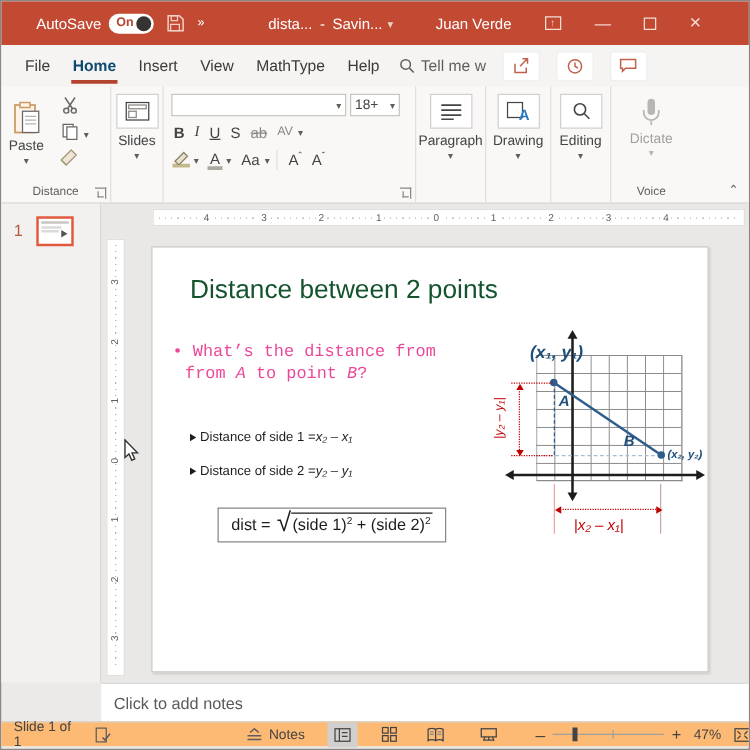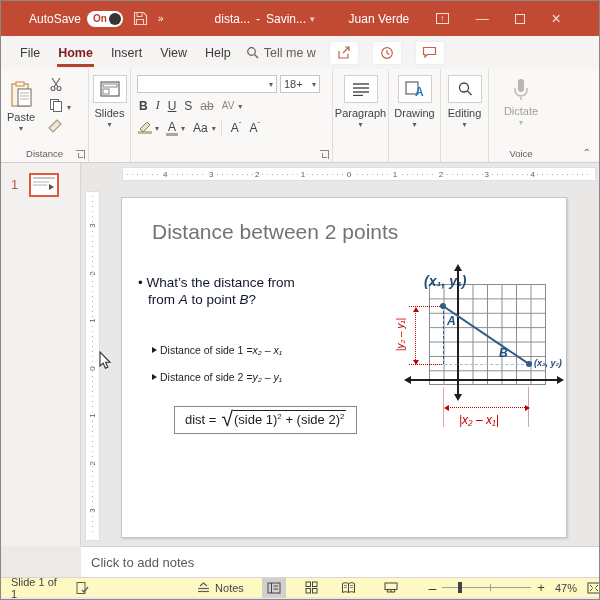--- a/index.html
+++ b/index.html
@@ -15,21 +15,21 @@
   .toggle .on{color:#b4432e;font-size:10px;font-weight:bold;}
   .toggle .knob{width:12px;height:12px;border-radius:50%;background:#353432;}
   .tb-caret{font-size:9px;margin-left:4px;color:#f3cfc6;}
   .winbtn{width:30px;height:35px;display:flex;align-items:center;justify-content:center;color:#f6ddd6;font-size:13px;}
   .maxbox{width:10px;height:10px;border:1px solid #f6ddd6;}
   .ribbonopt{width:13px;height:11px;border:1px solid #f6ddd6;color:#f6ddd6;font-size:8px;line-height:9px;text-align:center;}
   
   .tabrow{position:absolute;left:0;top:35px;width:600px;height:33px;background:#f6f4f3;
           display:flex;align-items:center;font-size:12.5px;color:#3b3a39;}
   .tab{padding:0 9px;height:100%;display:flex;align-items:center;position:relative;}
-  .tab.active{font-weight:bold;color:#7f1d1d;}
+  .tab.active{font-weight:bold;color:#0c4a6e;}
   .tab.active::after{content:"";position:absolute;left:8px;right:8px;bottom:2px;height:3px;background:#b4432e;}
   .tellme{display:flex;align-items:center;color:#605e5c;margin-left:6px;}
   .roundbtn{width:30px;height:24px;background:#fff;border:1px solid #eee;border-radius:3px;
             display:flex;align-items:center;justify-content:center;margin-left:13px;}
   
   .ribbon{position:absolute;left:0;top:68px;width:600px;height:94px;background:#f9f8f7;
           border-bottom:1px solid #d2d0ce;display:flex;}
   .rgroup{position:relative;height:100%;border-right:1px solid #e1dfdd;}
   .grouplabel{position:absolute;bottom:3px;left:0;right:0;text-align:center;font-size:9.5px;color:#605e5c;}
   .launcher{position:absolute;bottom:3px;right:3px;width:9px;height:9px;border-left:1px solid #8a8886;border-bottom:1px solid #8a8886;transform:rotate(180deg);}
@@ -49,22 +49,22 @@
           background:repeating-linear-gradient(90deg,#b5b3b1 0 1px,transparent 1px 5px);}
   .hruler span{position:relative;background:#fff;padding:0 2px;}
   .vruler{position:absolute;left:84px;top:190px;width:15px;height:350px;background:#fff;border:1px solid #e1dfdd;
           display:flex;flex-direction:column;align-items:center;justify-content:space-between;padding:28px 0 24px 0;font-size:8px;color:#605e5c;}
   .vruler::before{content:"";position:absolute;top:4px;bottom:4px;left:6px;width:1px;
           background:repeating-linear-gradient(#b5b3b1 0 1px,transparent 1px 5px);}
   .vruler span{position:relative;background:#fff;transform:rotate(-90deg);padding:1px 0;}
   
   .slide{position:absolute;left:120px;top:196px;width:446px;height:341px;background:#fff;
          border:1px solid #c8c6c4;box-shadow:1px 1px 2px rgba(0,0,0,.15);}
-  .s-title{position:absolute;left:30px;top:22px;font-size:21px;color:#737373;font-weight:400;}
-  .s-b1{position:absolute;left:16px;top:76px;font-size:13.5px;color:#0f172a;line-height:17px;}
+  .s-title{position:absolute;left:30px;top:22px;font-size:21px;color:#14532d;font-weight:400;}
+  .s-b1{position:absolute;left:16px;top:76px;font-size:13.5px;color:#ec4899;line-height:17px;font-family:Liberation Mono, monospace;}
   .tri-bullet{display:inline-block;width:0;height:0;border-top:4px solid transparent;border-bottom:4px solid transparent;border-left:7px solid #1d1d1d;margin-right:3px;}
   .tri-bullet.small{border-top-width:3px;border-bottom-width:3px;border-left-width:5px;}
   .s-b2{position:absolute;left:14px;top:134px;font-size:13.5px;color:#1d1d1d;display:flex;align-items:center;}
   .s-sub{position:absolute;font-size:10.5px;color:#1d1d1d;display:flex;align-items:center;}
   .mathit{font-style:italic;}
   .s-formula{position:absolute;left:52px;top:208px;border:1px solid #8a8886;padding:3px 10px 5px 10px;
              font-size:13px;color:#1d1d1d;display:flex;align-items:center;}
   .sqrt-sym{font-size:21px;font-weight:400;margin:0 0 0 5px;line-height:18px;}
   .sqrt-body{border-top:1.4px solid #1d1d1d;padding:1px 2px 0 1px;}
   sup{font-size:8px;}
@@ -74,21 +74,21 @@
            background-image:linear-gradient(to right,#8a8a8a 1px,transparent 1px),linear-gradient(to bottom,#8a8a8a 1px,transparent 1px);
            background-size:14.5px 14.4px;border-right:1px solid #8a8a8a;border-bottom:1px solid #8a8a8a;}
   .axis{position:absolute;background:#1d1d1d;}
   .tri{position:absolute;width:0;height:0;}
   .dg-dot{position:absolute;width:6px;height:6px;border-radius:50%;background:#2e5d8c;}
   .dg-lbl{position:absolute;color:#1f4e79;font-weight:bold;font-style:italic;}
   .red{color:#c00000;}
   
   .notes{position:absolute;left:80px;top:545px;width:520px;height:31px;background:#fff;border-top:1px solid #d2d0ce;
          font-size:13px;color:#595959;display:flex;align-items:center;padding-left:10px;}
-  .statusbar{position:absolute;left:0;top:576px;width:600px;height:20px;background:#fef9c3;border-top:1px solid #d8d6d4;
+  .statusbar{position:absolute;left:0;top:576px;width:600px;height:20px;background:#fdba74;border-top:1px solid #d8d6d4;
              display:flex;align-items:center;font-size:11px;color:#444;}
   .viewbtn{width:26px;height:20px;display:flex;align-items:center;justify-content:center;margin:0 3px;}
   .viewbtn.sel{background:#d2d0ce;}
   .zoomtrack{position:relative;width:96px;height:1px;background:#a19f9d;margin:0 6px;}
   .zoomthumb{position:absolute;left:16px;top:-5px;width:4px;height:11px;background:#444;}
   .zoomtick{position:absolute;left:48px;top:-3px;width:1px;height:7px;background:#a19f9d;}
   .cursor{position:absolute;left:98px;top:350px;z-index:50;}
   svg{display:block;}
 </style>
 </head>
@@ -123,20 +123,21 @@
         <span class="maxbox"></span>
       </span>
     <span class="winbtn" style="margin-left:6px;font-size:16px;">×</span>
   </div>
 
   <div class="tabrow">
     <span class="tab" style="margin-left:10px;">File</span>
     <span class="tab active">Home</span>
     <span class="tab">Insert</span>
     <span class="tab">View</span>
+    <span class="tab">MathType</span>
     <span class="tab">Help</span>
     <span class="tellme">
       <svg width="13" height="13" viewBox="0 0 13 13">
           <circle cx="5.5" cy="5.5" r="3.8" fill="none" stroke="#605e5c" stroke-width="1.2"></circle>
           <line x1="8.5" y1="8.5" x2="12" y2="12" stroke="#605e5c" stroke-width="1.2"></line>
         </svg>
       <span style="margin-left:5px;overflow:hidden;white-space:nowrap;width:52px;display:inline-block;">Tell me w</span>
     </span>
     <span class="roundbtn">
       <svg width="14" height="14" viewBox="0 0 14 14">

